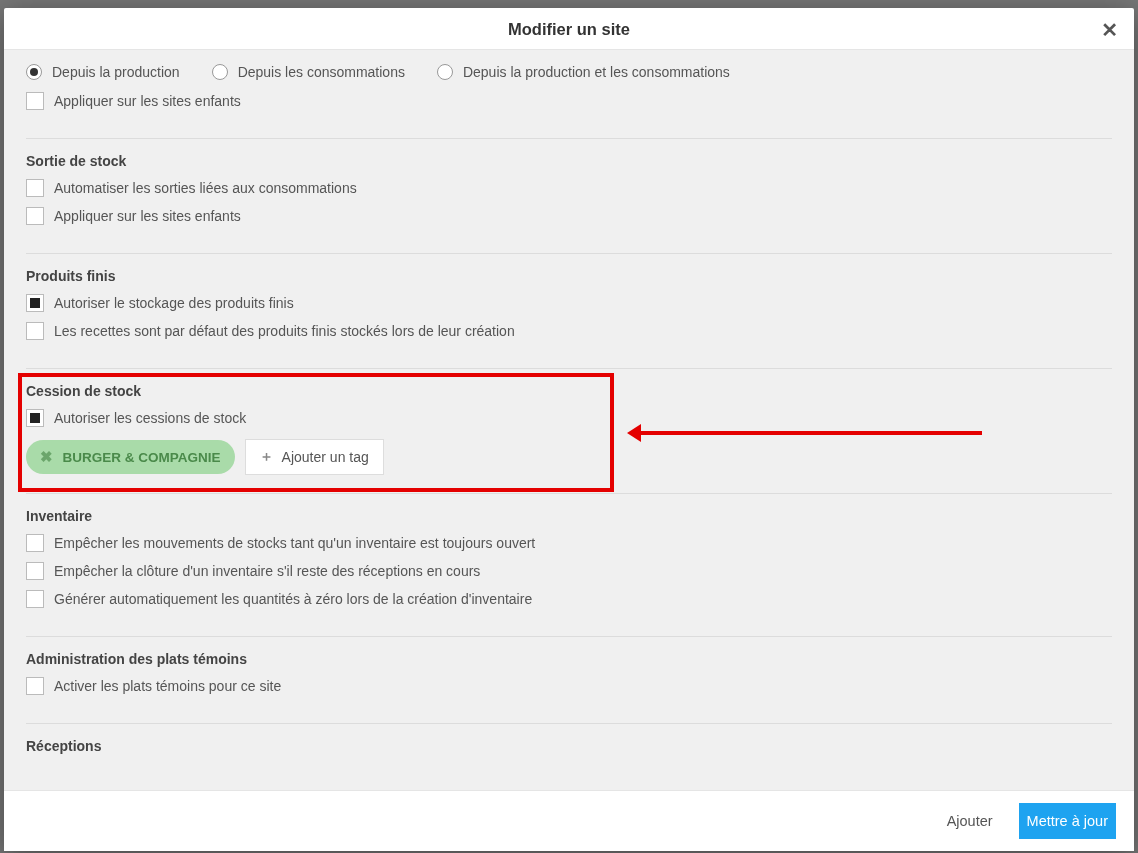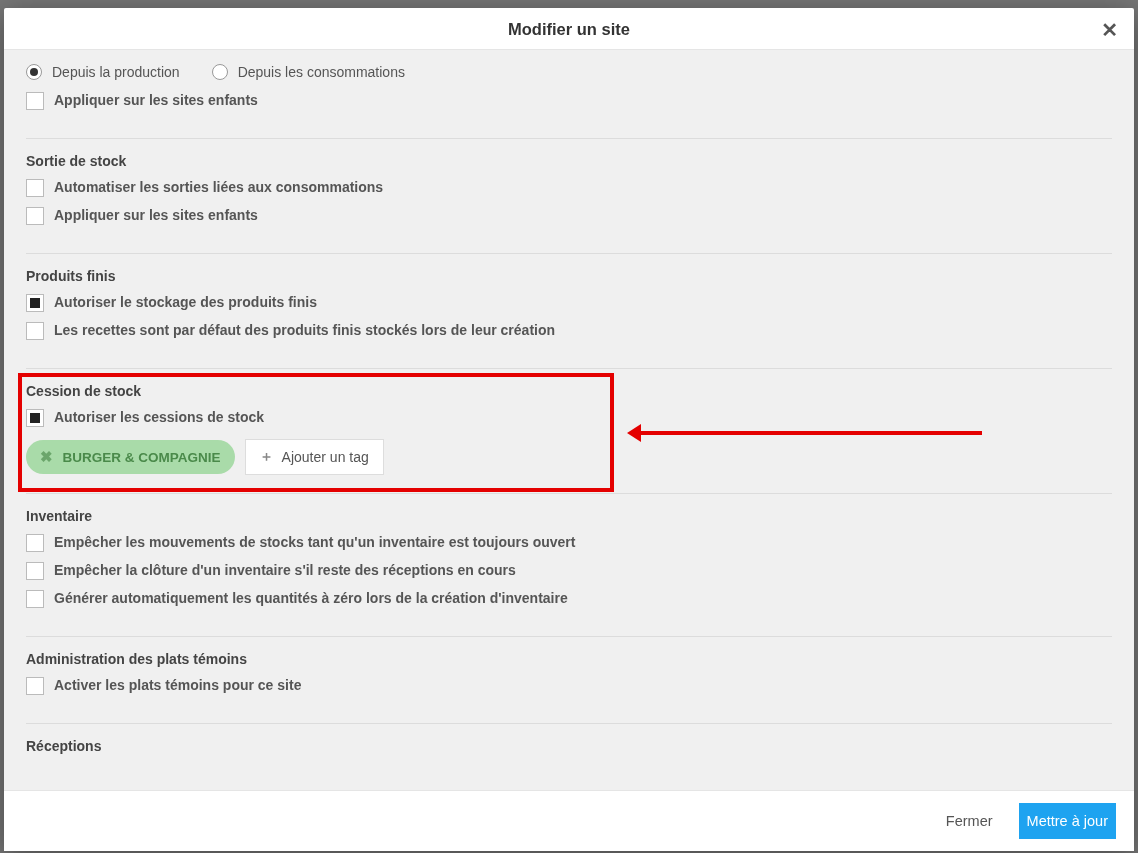--- a/index.html
+++ b/index.html
@@ -63,22 +63,22 @@
   }
   .cut-title {
     font-weight: 700;
     font-size: 14px;
     color: #444;
     margin-top: -4px;
     margin-bottom: 10px;
     white-space: nowrap;
   }
   .radio-row { display: flex; gap: 32px; flex-wrap: wrap; margin-bottom: 12px; }
-  .opt { display: flex; align-items: flex-start; gap: 10px; font-size: 14px; color: #555; cursor: pointer; }
-  .opt-row { margin-bottom: 10px; font-weight: bold; }
+  .opt { display: flex; align-items: center; gap: 10px; font-size: 14px; color: #555; cursor: pointer; }
+  .opt-row { margin-bottom: 10px; }
   .radio {
     width: 16px; height: 16px; border: 1px solid #999; border-radius: 50%;
     display: inline-flex; align-items: center; justify-content: center;
     background: #fff;
   }
   .radio.checked::after {
     content: ""; width: 8px; height: 8px; background: #333; border-radius: 50%;
   }
   .chk {
     width: 18px; height: 18px; border: 1px solid #bbb; background: #fff;
@@ -170,20 +170,24 @@
       <div class="cut-title" style="overflow:hidden; height:8px; line-height:0; text-indent:-9999px;">Origine des sorties de stock</div>
       <div class="radio-row">
         <label class="opt">
           <span class="radio checked"></span>
           <span>Depuis la production</span>
         </label>
         <label class="opt">
           <span class="radio"></span>
           <span>Depuis les consommations</span>
         </label>
+        <label class="opt">
+          <span class="radio"></span>
+          <span>Depuis la production et les consommations</span>
+        </label>
       </div>
       <label class="opt opt-row">
         <span class="chk"></span>
         <span>Appliquer sur les sites enfants</span>
       </label>
     </div>
 
     <div class="section">
       <div class="section-title">Sortie de stock</div>
       <label class="opt opt-row">
@@ -253,17 +257,17 @@
     <div class="section" style="border-bottom:none; padding-bottom:40px;">
       <div class="section-title">Réceptions</div>
     </div>
 
     <div class="highlight-box" id="hlbox" style="top: 323px; height: 119px;"></div>
     <div class="arrow" id="hlarrow" style="top: 380.5px; left: 628px; width: 350px;"></div>
 
   </div>
 
   <div class="modal-footer">
-    <button class="btn-link">Fermer</button>
+    <button class="btn-link">Ajouter</button>
     <button class="btn-primary">Mettre à jour</button>
   </div>
 
 </div>
 
 </body></html>

